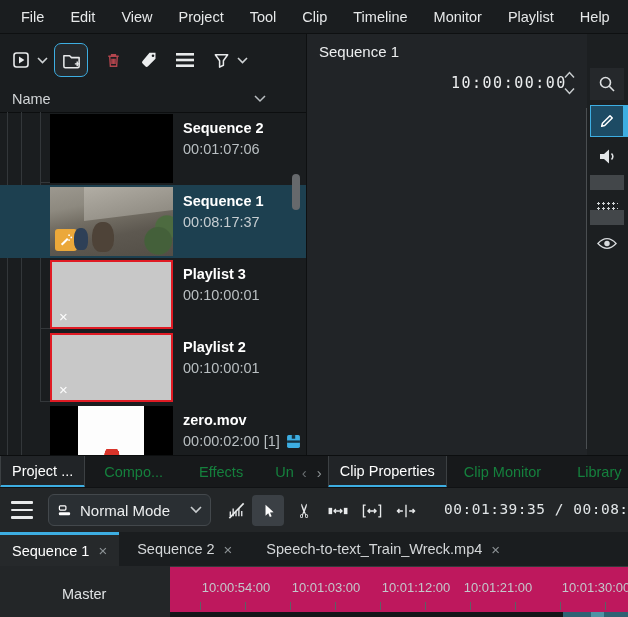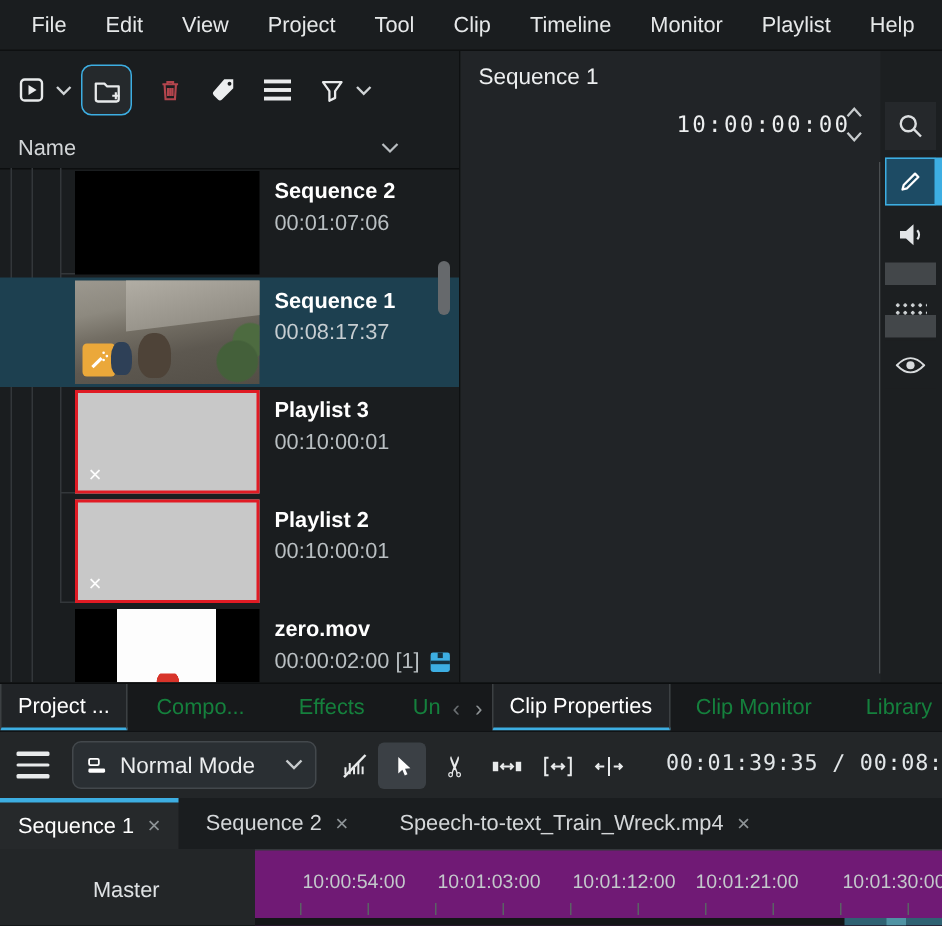--- a/index.html
+++ b/index.html
@@ -87,21 +87,21 @@
       color:#e2e6e8;white-space:nowrap;letter-spacing:0.5px;}
   
   .tl-tabs{position:absolute;top:532px;left:0;right:0;height:34px;background:#1a1d1f;display:flex;align-items:stretch;font-size:14.5px;}
   .ttab{display:flex;align-items:center;gap:9px;padding:0 12px;color:#d4d7d9;white-space:nowrap;}
   .ttab.active{background:#26292b;border-top:3px solid #3daee2;color:#ffffff;}
   .ttab .close{color:#8d9396;font-size:15px;}
   
   .tl-area{position:absolute;top:566px;left:0;right:0;height:51px;background:#232628;}
   .track-head{position:absolute;left:0;top:0;width:170px;height:100%;background:#232628;border-right:1px solid #0e1011;}
   .master-label{position:absolute;left:62px;top:20px;font-size:14.5px;color:#dfe2e4;}
-  .ruler{position:absolute;left:170px;right:0;top:0;height:100%;background:#701a75;border-top:1px solid #34383b;overflow:hidden;}
+  .ruler{position:absolute;left:170px;right:0;top:0;height:100%;background:#be185d;border-top:1px solid #34383b;overflow:hidden;}
   .ruler-label{position:absolute;top:13px;font-size:13px;color:#c3c8cb;transform:translateX(-50%);white-space:nowrap;}
   .tick{position:absolute;bottom:8px;width:1px;height:8px;background:#5b6165;}
   .hscroll{position:absolute;left:0;right:0;bottom:0;height:6px;background:#141618;}
   .hthumb{position:absolute;left:393px;right:0;top:0;height:100%;background:#2f6273;}
   .hhandle{position:absolute;left:28px;top:0;width:13px;height:100%;background:#4f93a4;}
 </style>
 </head>
 <body>
 
 <div id="root">

